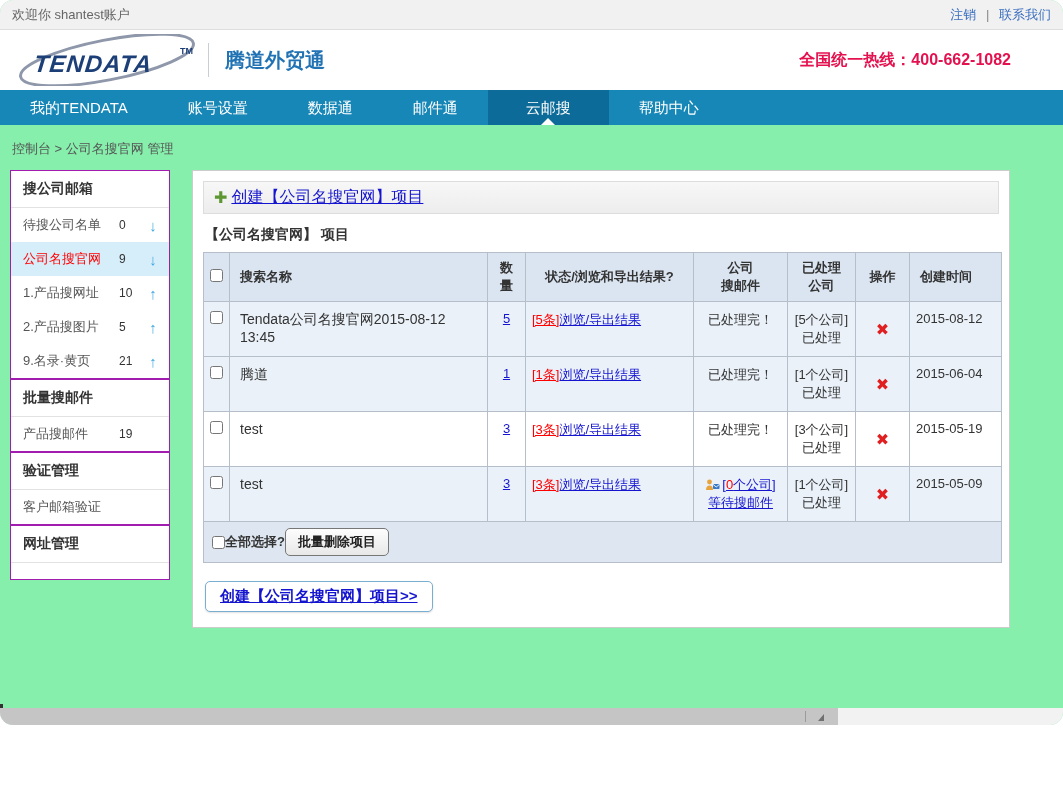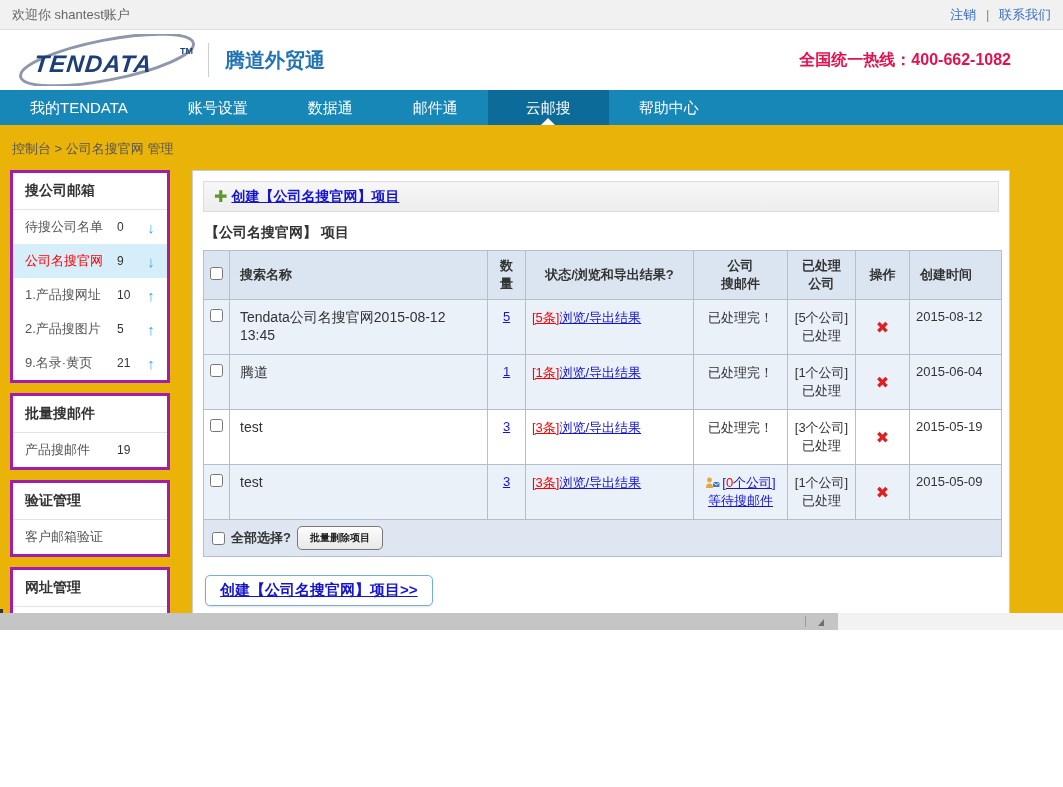--- a/index.html
+++ b/index.html
@@ -1,18 +1,18 @@
 <!DOCTYPE html>
 <html><head>
 <meta charset="utf-8">
 <style>
   * { margin:0; padding:0; box-sizing:border-box; }
   html,body { background:#fff; }
   body { font-family:"Liberation Sans","DejaVu Sans",sans-serif; }
-  .stage { position:relative; width:1063px; height:630px; overflow:hidden; background:#eab308; }
+  .stage { position:relative; width:1063px; height:725px; overflow:hidden; background:#86efac;border-radius:13px; }
 
   
   .topbar { height:30px; background:#f1f1f1; border-bottom:1px solid #dedede;
             display:flex; align-items:center; justify-content:space-between; padding:0 12px; }
   .welcome { font-size:13px; color:#666; }
   .toplinks { font-size:13px; }
   .toplinks a { color:#3a6fc0; text-decoration:none; cursor:pointer; }
   .toplinks .sep { color:#888; margin:0 6px; }
 
   
@@ -32,37 +32,37 @@
   .nav-item.active { background:#0c6b99; padding:0 38px; }
   .nav-item.active::after { content:""; position:absolute; left:50%; bottom:0; margin-left:-7px;
        border-left:7px solid transparent; border-right:7px solid transparent; border-bottom:7px solid #fff; }
 
   
   .breadcrumb { padding:15px 12px 12px 12px; font-size:13px; color:#555; }
 
   
   .content { display:flex; align-items:flex-start; padding:0 0 0 10px; }
   .sidebar { width:160px; flex:none; }
-  .panel { background:#fff; border:3px solid #a21caf; margin-bottom:10px; }
+  .panel { background:#fff; border:1px solid #a21caf; }
   .panel-h { padding:9px 12px; font-size:14px; font-weight:bold; color:#333; border-bottom:1px solid #e2e2e2; }
   .side-item { display:flex; align-items:center; padding:8px 8px 8px 12px; font-size:13px; color:#555; cursor:pointer; }
   .side-item .lbl { flex:1; }
   .side-item .cnt { width:26px; text-align:left; color:#333; font-size:12px; }
   .side-item .arrow { width:16px; text-align:center; font-weight:bold; font-size:15px; color:#3fa9e0; }
   .side-item.active { background:#d6edfa; }
   .side-item.active .lbl { color:#f00; }
   .side-box { margin:4px 6px; padding:7px 6px; background:#f7f7f7; border:1px solid #ddd; border-radius:4px;
               font-size:13px; color:#555; cursor:pointer; }
 
   
   .main { margin-left:22px; width:818px; background:#fff; border:1px solid #ccc; padding:10px; min-height:458px; }
   .create-bar { background:linear-gradient(#f7f7f7,#ededed); border:1px solid #ddd; padding:5px 10px;
                 display:flex; align-items:center; }
   .plus-glyph { color:#5d9732; font-size:16px; font-weight:bold; margin-right:4px; }
-  .create-link { color:#1515cf; font-size:14px; font-weight:bold; text-decoration:underline; cursor:pointer; }
+  .create-link { color:#1515cf; font-size:16px; font-weight:normal; text-decoration:underline; cursor:pointer; }
   .section-title { font-size:14px; font-weight:bold; color:#333; margin:12px 0 8px 2px; }
 
   table.grid { border-collapse:collapse; width:798px; table-layout:fixed; }
   .grid th, .grid td { border:1px solid #b6bfc9; font-size:13px; color:#333; }
   .grid th { background:#dbe5f1; padding:6px 6px; font-weight:bold; text-align:center; height:40px; }
   .grid th.left { text-align:left; padding-left:10px; }
   .grid td { padding:9px 6px; vertical-align:top; height:52px; }
   .grid tr.alt td { background:#eaf1f9; }
   .grid td.c { text-align:center; }
   .grid td.mid { vertical-align:middle; }
@@ -70,23 +70,23 @@
   a.qty { color:#1515cf; text-decoration:underline; cursor:pointer; }
   a.badge { color:#f00; text-decoration:underline; cursor:pointer; }
   a.viewlink { color:#1515cf; text-decoration:underline; cursor:pointer; }
   .status-done { color:#2e9e2e; }
   .xdel { color:#e02020; font-size:16px; font-weight:bold; cursor:pointer; }
   .pend a { color:#1515cf; text-decoration:underline; cursor:pointer; }
   .pend .zero { color:#f00; }
   .pend-icon { vertical-align:-2px; margin-right:2px; }
 
   .grid td.footer-cell { background:#dee7f1; vertical-align:middle; height:36px; padding:6px 8px; }
-  .footer-inner { display:flex; align-items:center; gap:6px; }
+  .footer-inner { display:flex; align-items:center; gap:0; }
   .select-all-label { font-size:13px; font-weight:bold; color:#333; }
-  .btn-batch { font-family:Liberation Serif, serif; font-size:10px; font-weight:bold; color:#222; padding:4px 12px;
+  .btn-batch { font-family:Liberation Serif, serif; font-size:13px; font-weight:bold; color:#222; padding:4px 12px;
                background:linear-gradient(#fdfdfd,#e8e8e8); border:1px solid #777; border-radius:5px; cursor:pointer; }
 
   .btn-create { display:inline-block; margin:18px 0 4px 2px; padding:5px 14px; background:#fff;
                 border:1px solid #7aaed0; border-radius:5px; box-shadow:0 1px 2px rgba(0,0,0,.12);
                 color:#1515cf; font-size:15px; font-weight:bold; text-decoration:underline; cursor:pointer; }
 
   
   .hscroll { position:absolute; left:0; bottom:0; width:1063px; height:17px; background:#f2f2f2; z-index:5; }
   .hscroll .thumb { position:absolute; left:0; top:0; height:17px; width:838px; background:#c5c5c5; cursor:pointer; }
   .hscroll .nub { position:absolute; left:805px; top:3px; width:1px; height:11px; background:#9a9a9a; }

